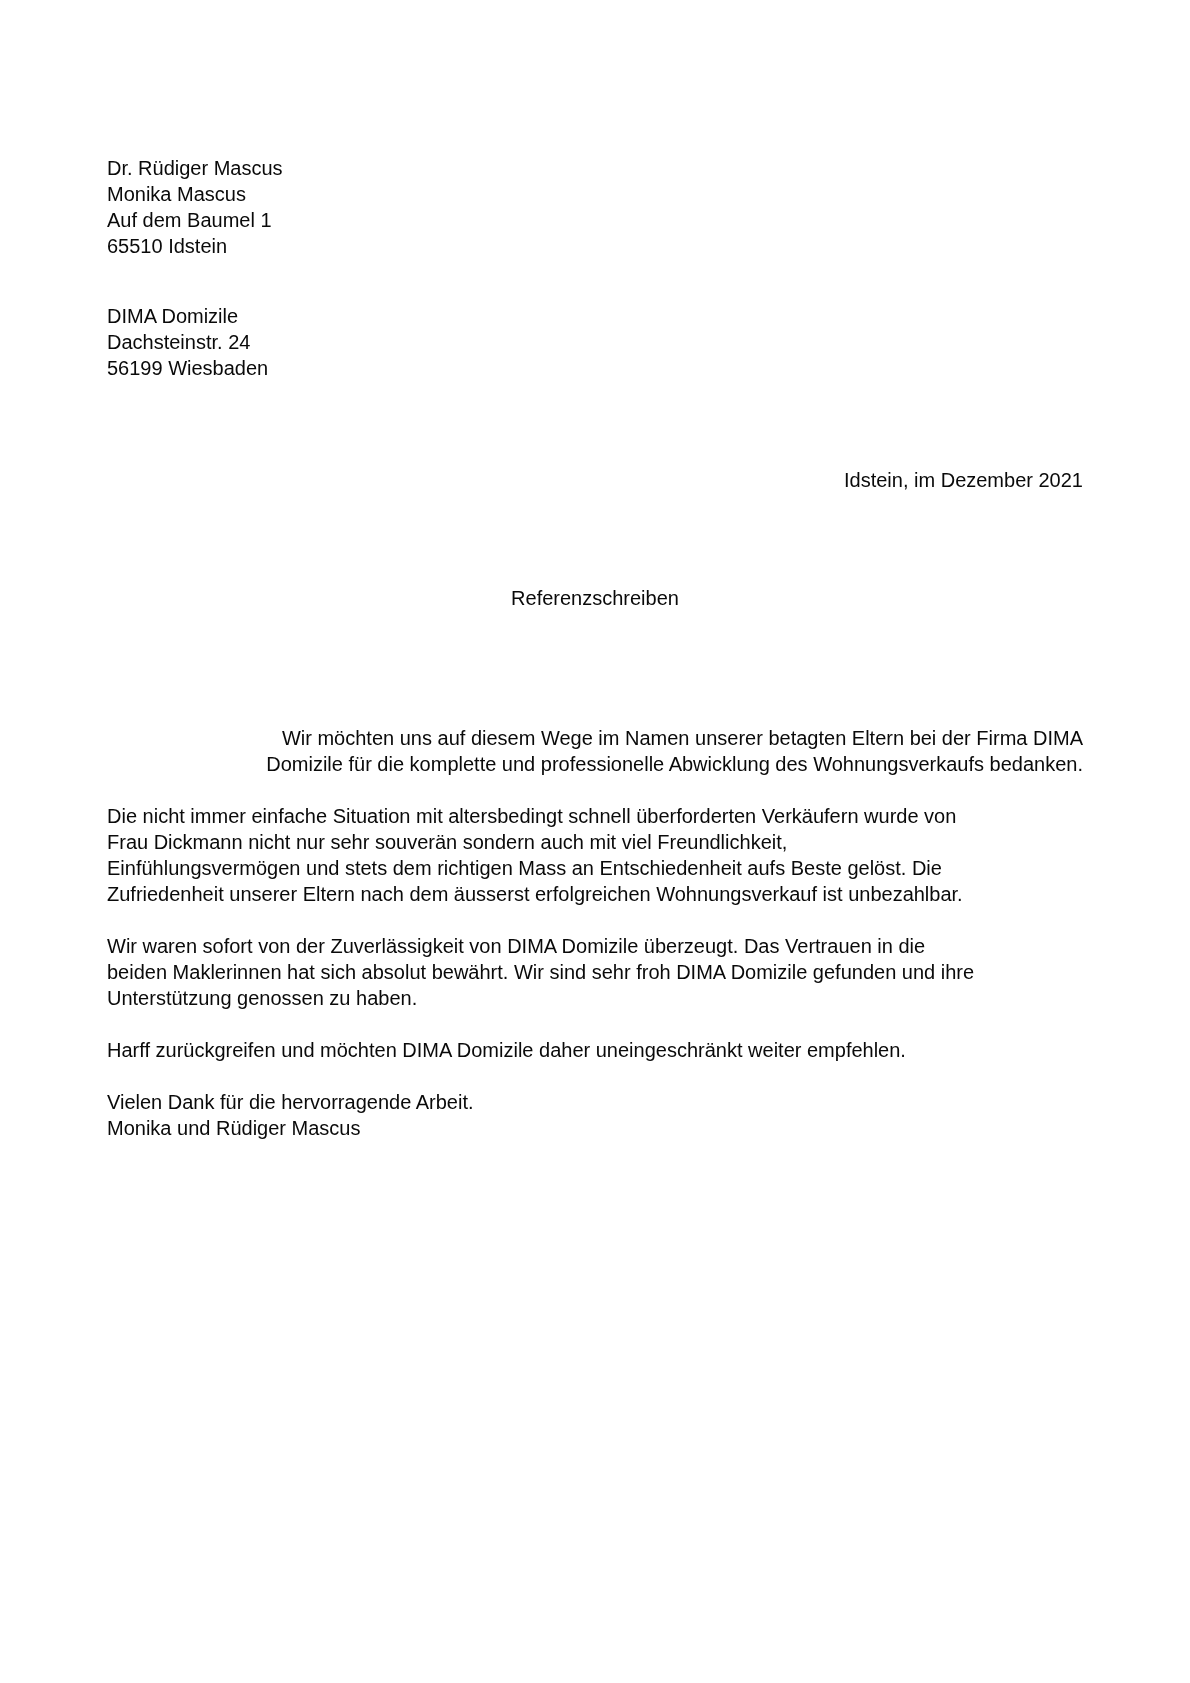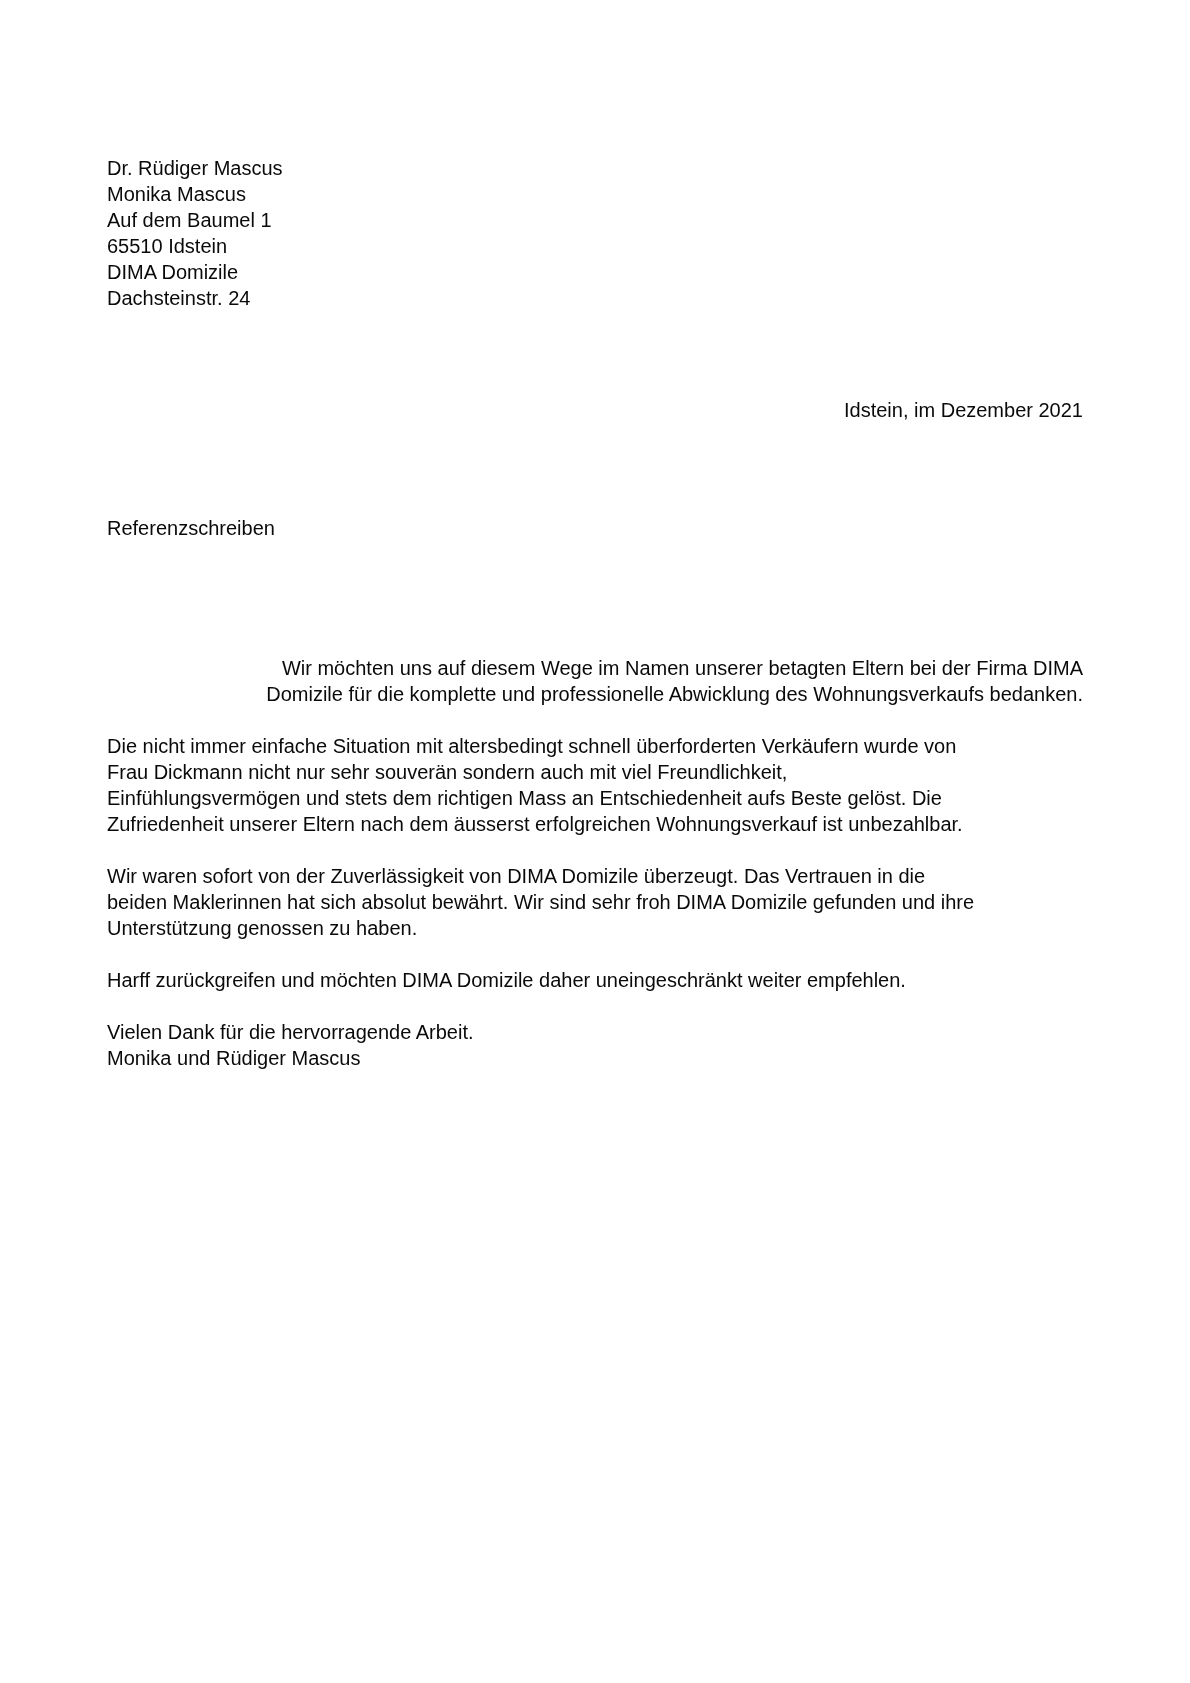--- a/index.html
+++ b/index.html
@@ -23,42 +23,43 @@
   .content {
     position: absolute;
     left: 107px;
     right: 107px;
     top: 0;
   }
   .line {
     white-space: nowrap;
   }
   .sender-block   { margin-top: 155px; }
-  .recipient-block{ }
+  .recipient-block{ margin-top: 44px; }
   .date-line      { margin-top: 86px; text-align: right; }
-  .subject-line   { margin-top: 92px; }
+  .subject-line   { margin-top: 92px; text-align: center; }
   .paragraph.first{ margin-top: 114px; text-align: right; }
   .paragraph      { margin-top: 26px; }
 </style>
 </head>
 <body>
 
 <div class="page">
   <div class="content">
 
     <div class="sender-block">
       <div class="line">Dr. Rüdiger Mascus</div>
       <div class="line">Monika Mascus</div>
       <div class="line">Auf dem Baumel 1</div>
       <div class="line">65510 Idstein</div>
     </div>
 
     <div class="recipient-block">
       <div class="line">DIMA Domizile</div>
       <div class="line">Dachsteinstr. 24</div>
+      <div class="line">56199 Wiesbaden</div>
     </div>
 
     <div class="date-line line">Idstein, im Dezember 2021</div>
 
     <div class="subject-line line">Referenzschreiben</div>
 
     <div class="paragraph first">
       <div class="line">Wir möchten uns auf diesem Wege im Namen unserer betagten Eltern bei der Firma DIMA</div>
       <div class="line">Domizile für die komplette und professionelle Abwicklung des Wohnungsverkaufs bedanken.</div>
     </div>

